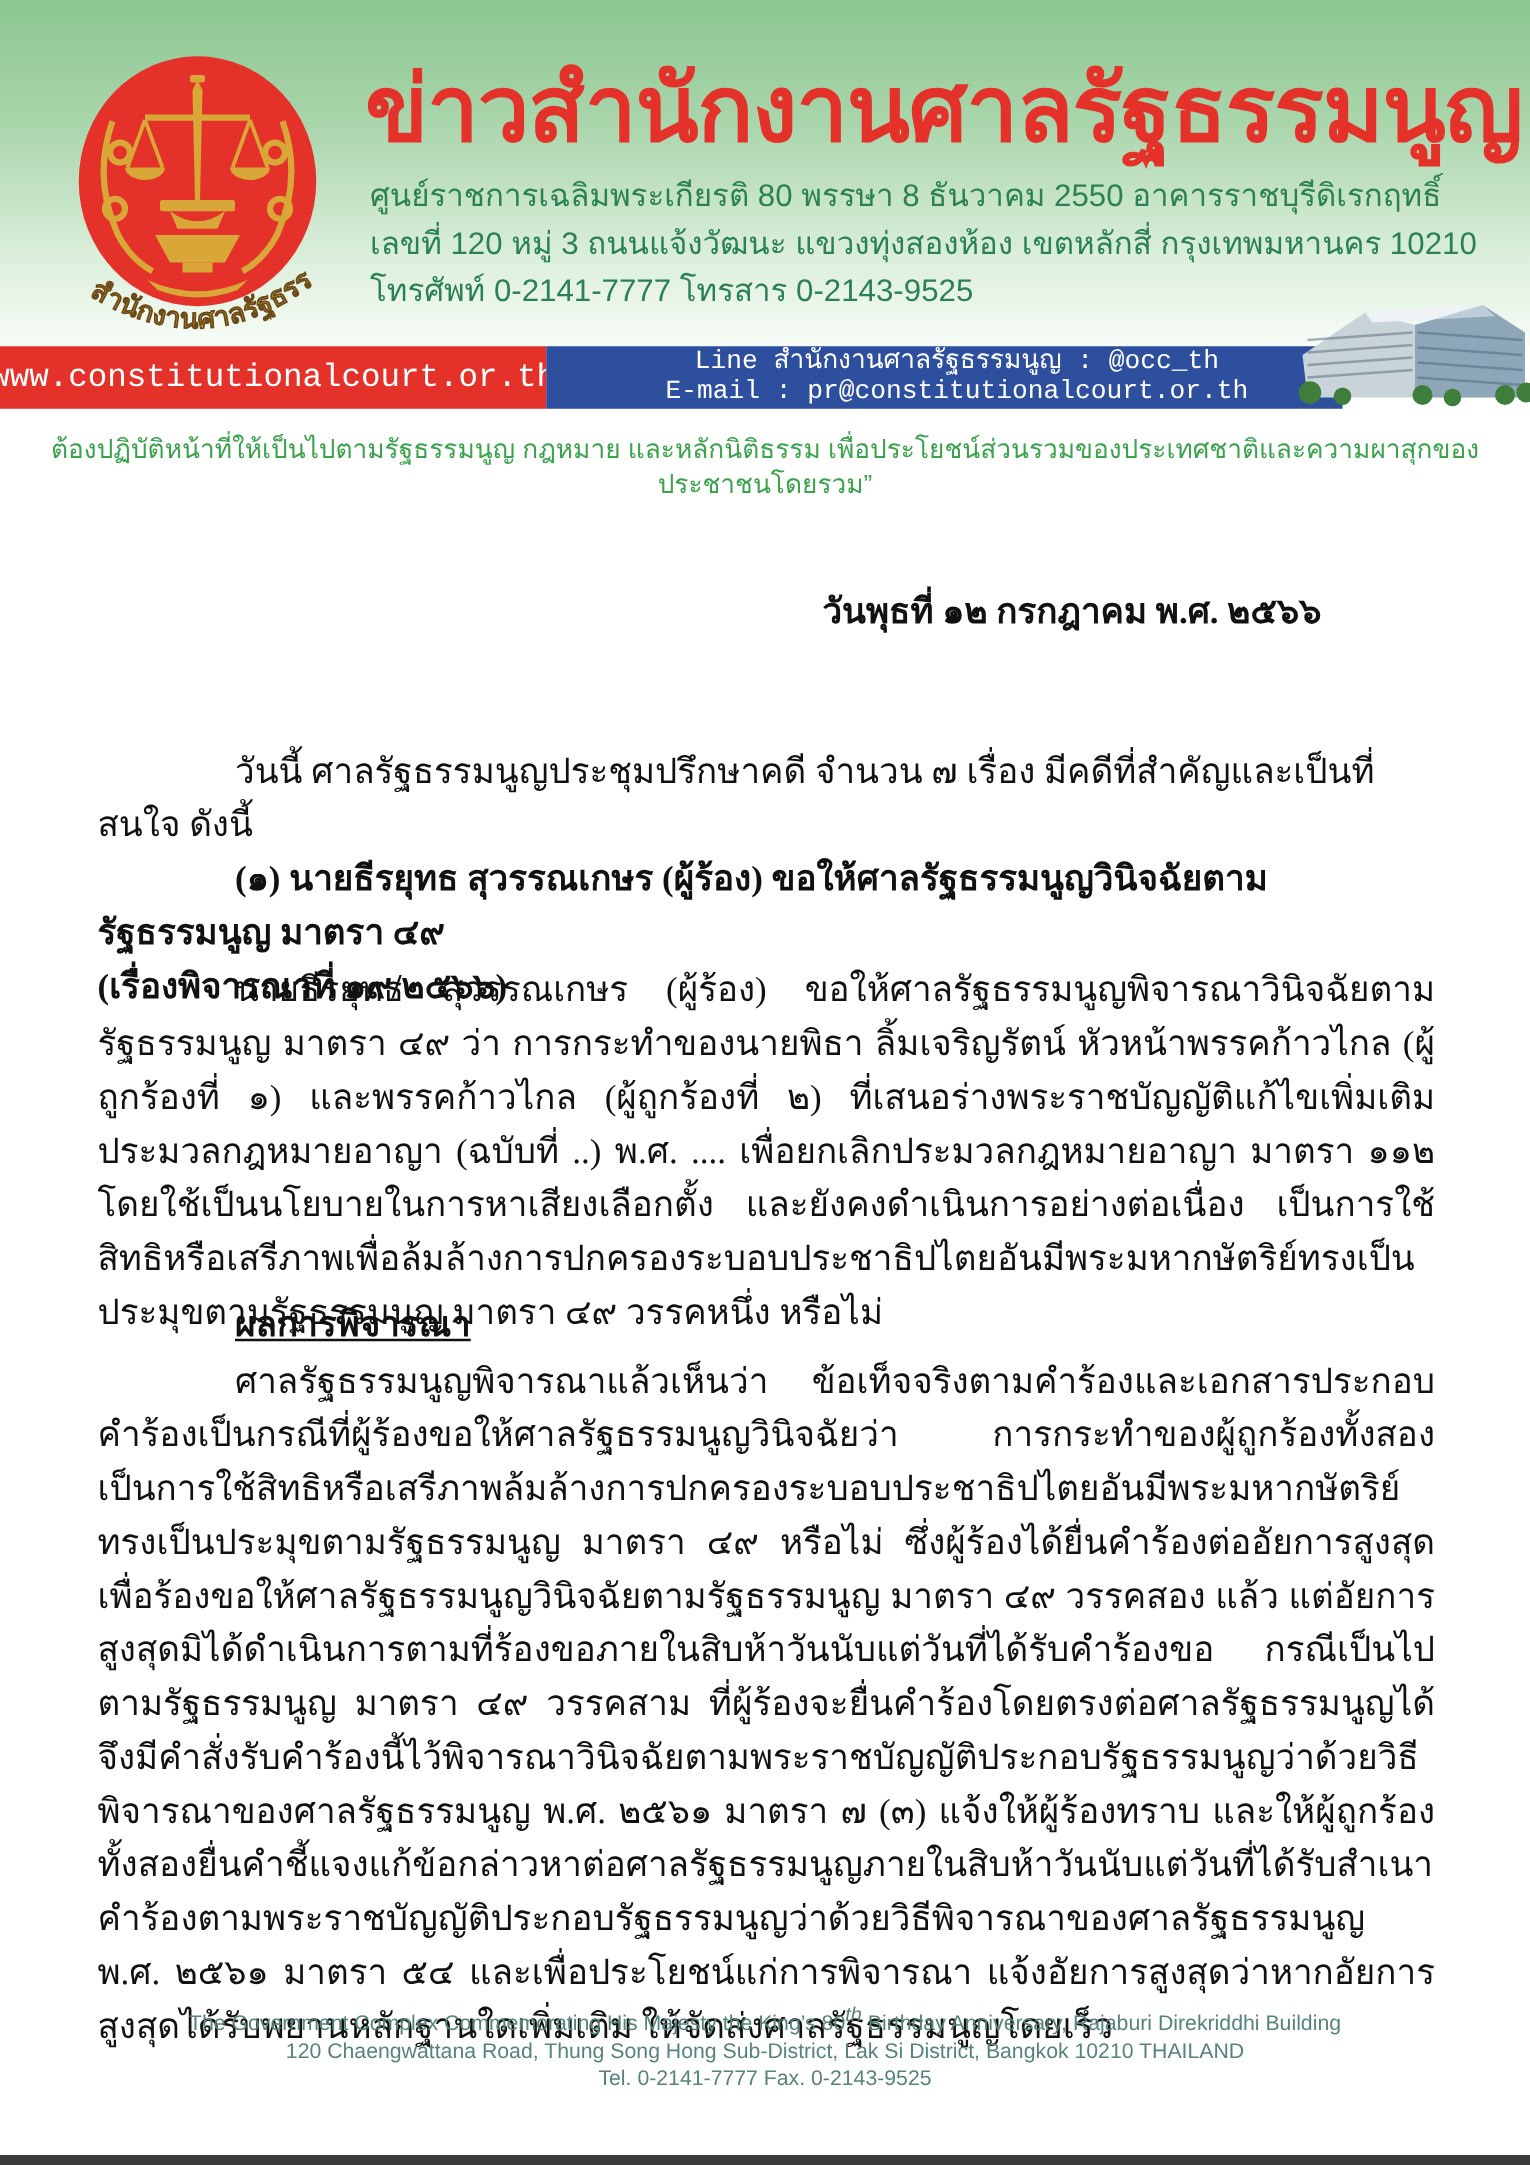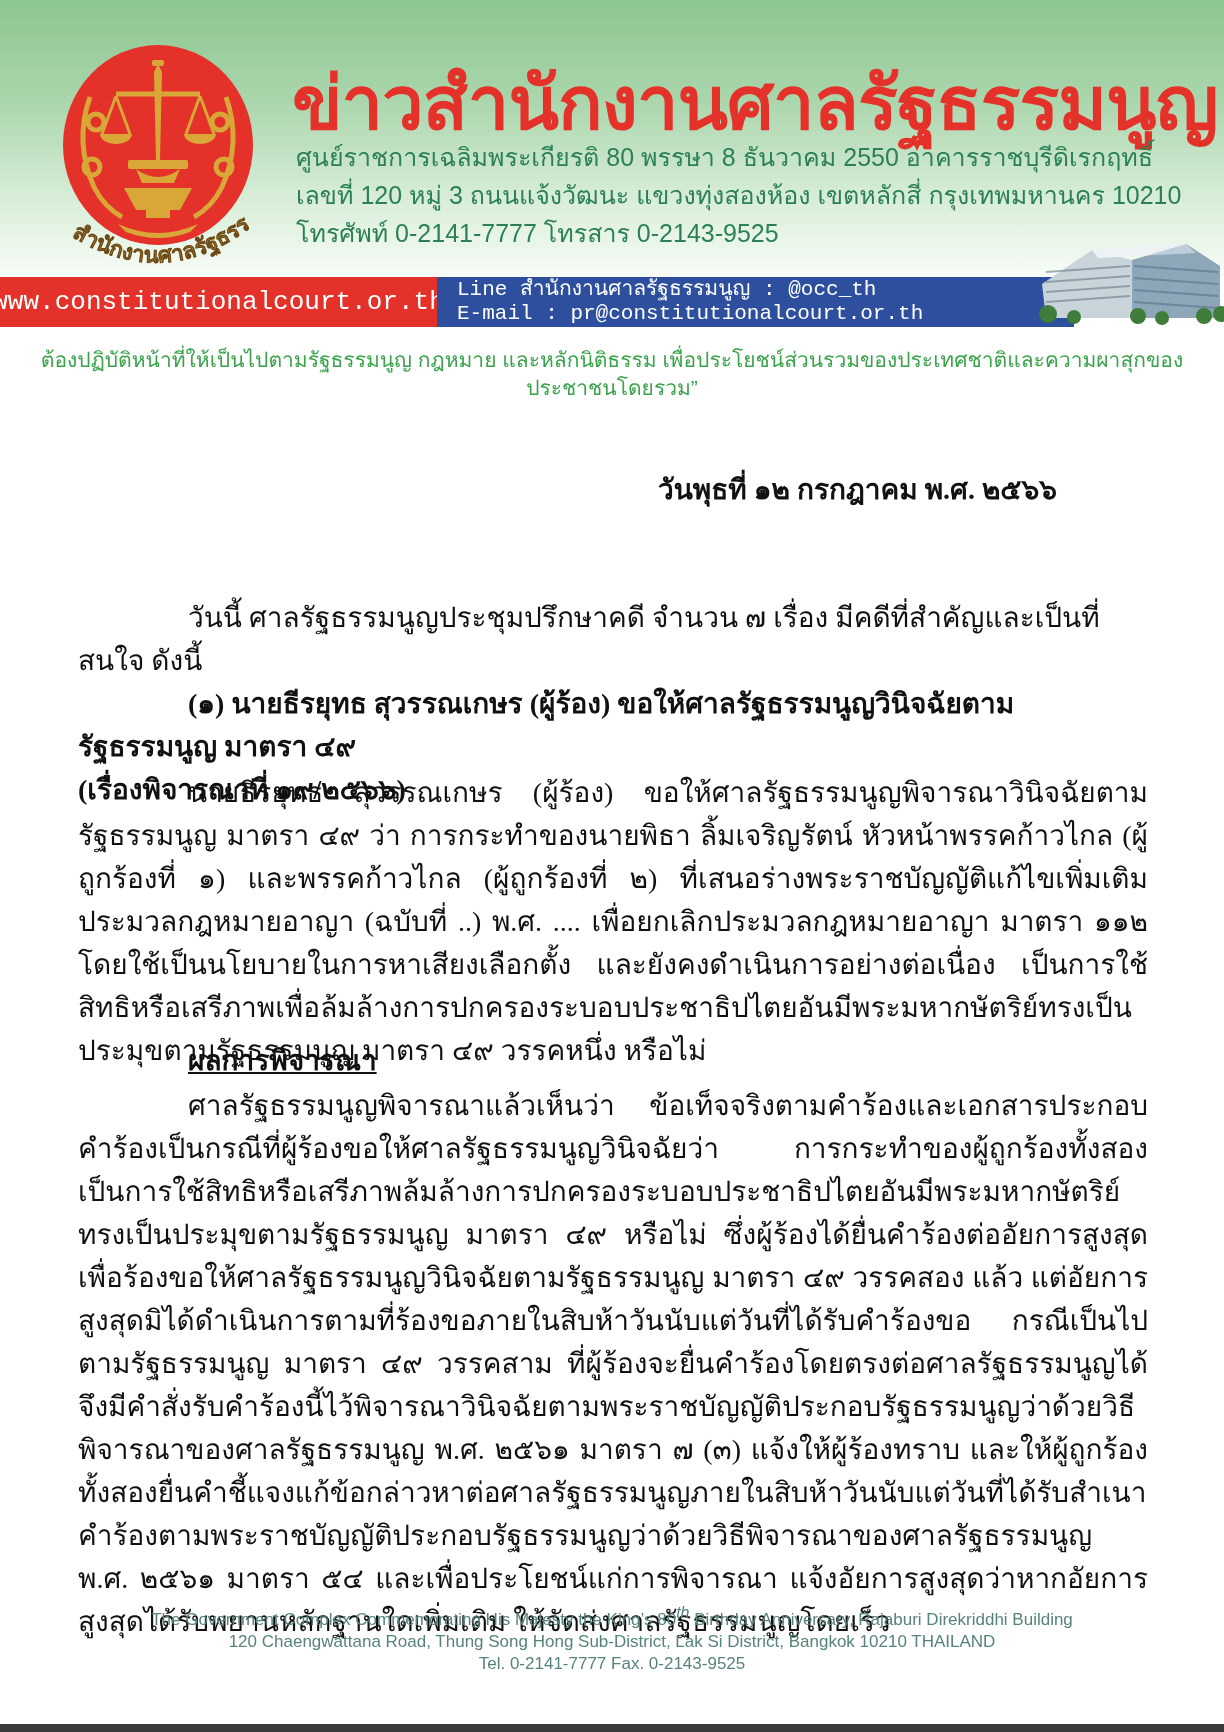--- a/index.html
+++ b/index.html
@@ -14,42 +14,42 @@
   
   .header{
     position:absolute;left:0;top:0;width:1224px;height:277px;
     background:linear-gradient(to bottom,#8cc690 0%,#a9d5ab 35%,#dcefdc 75%,#f8fcf8 100%);
   }
   .seal{position:absolute;left:58px;top:42px;width:210px;height:250px;}
   .masthead-title{
     position:absolute;left:292px;top:48px;width:880px;
     font-family:"Liberation Sans","DejaVu Sans",sans-serif;
     font-size:74px;line-height:80px;font-weight:600;
-    color:#e4322a;letter-spacing:-1px;white-space:nowrap;margin-top:16px;
+    color:#e4322a;letter-spacing:-1px;white-space:nowrap;
   }
   .masthead-address{
     position:absolute;left:296px;top:138px;
     font-family:"Liberation Sans","DejaVu Sans",sans-serif;
     font-size:25px;line-height:38px;color:#2b8153;white-space:nowrap;
   }
   
   .contact-bar{
     position:absolute;left:0;top:277px;width:1074px;height:50px;
     display:flex;flex-direction:row;
     font-family:Liberation Mono, monospace;
   }
   .contact-web{
     width:437px;height:50px;background:#e4322a;color:#ffffff;
     display:flex;align-items:center;justify-content:center;
     font-size:26px;
   }
   .contact-right{
     flex:1;height:50px;background:#2d4f9e;color:#ffffff;
     display:flex;flex-direction:column;justify-content:center;
-    padding-left:20px;font-size:21px;line-height:24px;
+    padding-left:20px;font-size:21px;line-height:24px;text-align:center;
   }
   .building{position:absolute;right:0;top:226px;width:190px;height:101px;}
   
   .quote{
     position:absolute;left:30px;top:346px;width:1164px;
     text-align:center;color:#3aa34c;
     font-family:"Liberation Sans","DejaVu Sans",sans-serif;
     font-size:21px;line-height:28px;
   }
   

